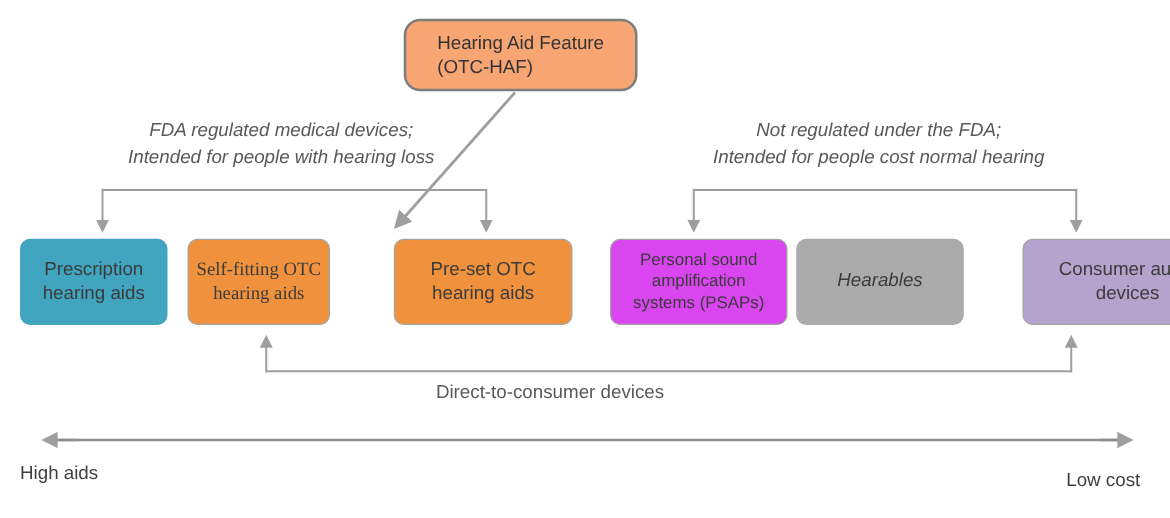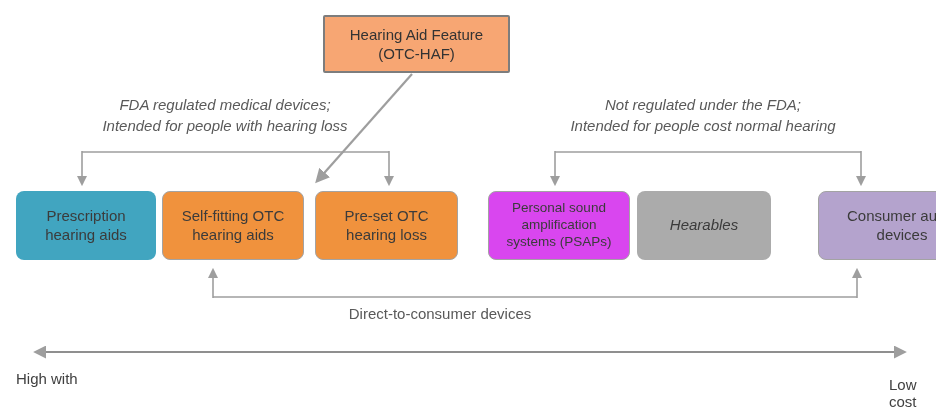--- a/index.html
+++ b/index.html
@@ -20,25 +20,25 @@
     left: 0; top: 0;
     width: 936px; height: 414px;
     pointer-events: none;
   }
   .top-box {
     position: absolute;
     left: 323px; top: 15px;
     width: 187px; height: 58px;
     box-sizing: border-box;
     border: 2px solid #7d7d7d;
-    border-radius: 2px;
+    border-radius: 13px;
     display: flex;
     align-items: center;
     justify-content: center;
-    text-align: center;
+    text-align: left;
     font-size: 15px;
     line-height: 1.3;
     color: #333333;
     white-space: pre-line;
   }
   .note {
     position: absolute;
     top: 94px;
     width: 360px;
     text-align: center;
@@ -59,41 +59,41 @@
     display: flex;
     align-items: center;
     justify-content: center;
     text-align: center;
     font-size: 15px;
     line-height: 1.25;
     color: #3b3b3b;
     padding: 2px 6px;
   }
   .bordered { border: 1.5px solid #a3a3a3; }
-  .box-0 { left: 16px;  width: 140px; }
-  .box-1 { left: 162px; width: 142px; }
+  .box-0 { left: 16px;  width: 118px; }
+  .box-1 { left: 150px; width: 114px; font-family: Liberation Serif, serif; }
   .box-2 { left: 315px; width: 143px; }
   .box-3 { left: 488px; width: 142px; font-size: 13.5px; }
   .box-4 { left: 637px; width: 134px; font-style: italic; }
   .box-5 { left: 818px; width: 168px; }
   .bottom-note {
     position: absolute;
     left: 290px; top: 305px;
     width: 300px;
     text-align: center;
     font-size: 15px;
     color: #595959;
   }
   .cost-label {
     position: absolute;
     font-size: 15px;
     color: #404040;
   }
   .cost-high { left: 16px;  top: 370px; }
-  .cost-low  { left: 853px; top: 376px; margin-left: 36px; }
+  .cost-low  { left: 853px; top: 376px; }
 </style>
 </head>
 <body>
 
 <div class="canvas">
 
   <svg class="connectors" viewBox="0 0 936 414" xmlns="http://www.w3.org/2000/svg">
     <defs>
       <marker id="arrow" viewBox="0 0 10 10" refX="7" refY="5" markerWidth="6.5" markerHeight="6.5" orient="auto">
         <path d="M0,0 L10,5 L0,10 Z" fill="#9E9E9E"></path>
@@ -133,27 +133,27 @@
   <div class="note note-left">FDA regulated medical devices;
 Intended for people with hearing loss</div>
 
   <div class="note note-right">Not regulated under the FDA;
 Intended for people cost normal hearing</div>
 
   <div class="dev-box box-0" style="background-color: rgb(65, 165, 192);">Prescription hearing aids</div>
 
   <div class="dev-box box-1 bordered" style="background-color: rgb(240, 146, 61);">Self-fitting OTC hearing aids</div>
 
-  <div class="dev-box box-2 bordered" style="background-color: rgb(240, 146, 61);">Pre-set OTC hearing loss</div>
+  <div class="dev-box box-2 bordered" style="background-color: rgb(240, 146, 61);">Pre-set OTC hearing aids</div>
 
   <div class="dev-box box-3 bordered" style="background-color: #d946ef;">Personal sound amplification systems (PSAPs)</div>
 
   <div class="dev-box box-4" style="background-color: rgb(171, 171, 171);">Hearables</div>
 
   <div class="dev-box box-5 bordered" style="background-color: rgb(180, 163, 205);">Consumer audio devices</div>
 
   <div class="bottom-note">Direct-to-consumer devices</div>
 
-  <div class="cost-label cost-high">High with</div>
+  <div class="cost-label cost-high">High aids</div>
 
   <div class="cost-label cost-low">Low cost</div>
 
 </div>
 
 </body></html>

